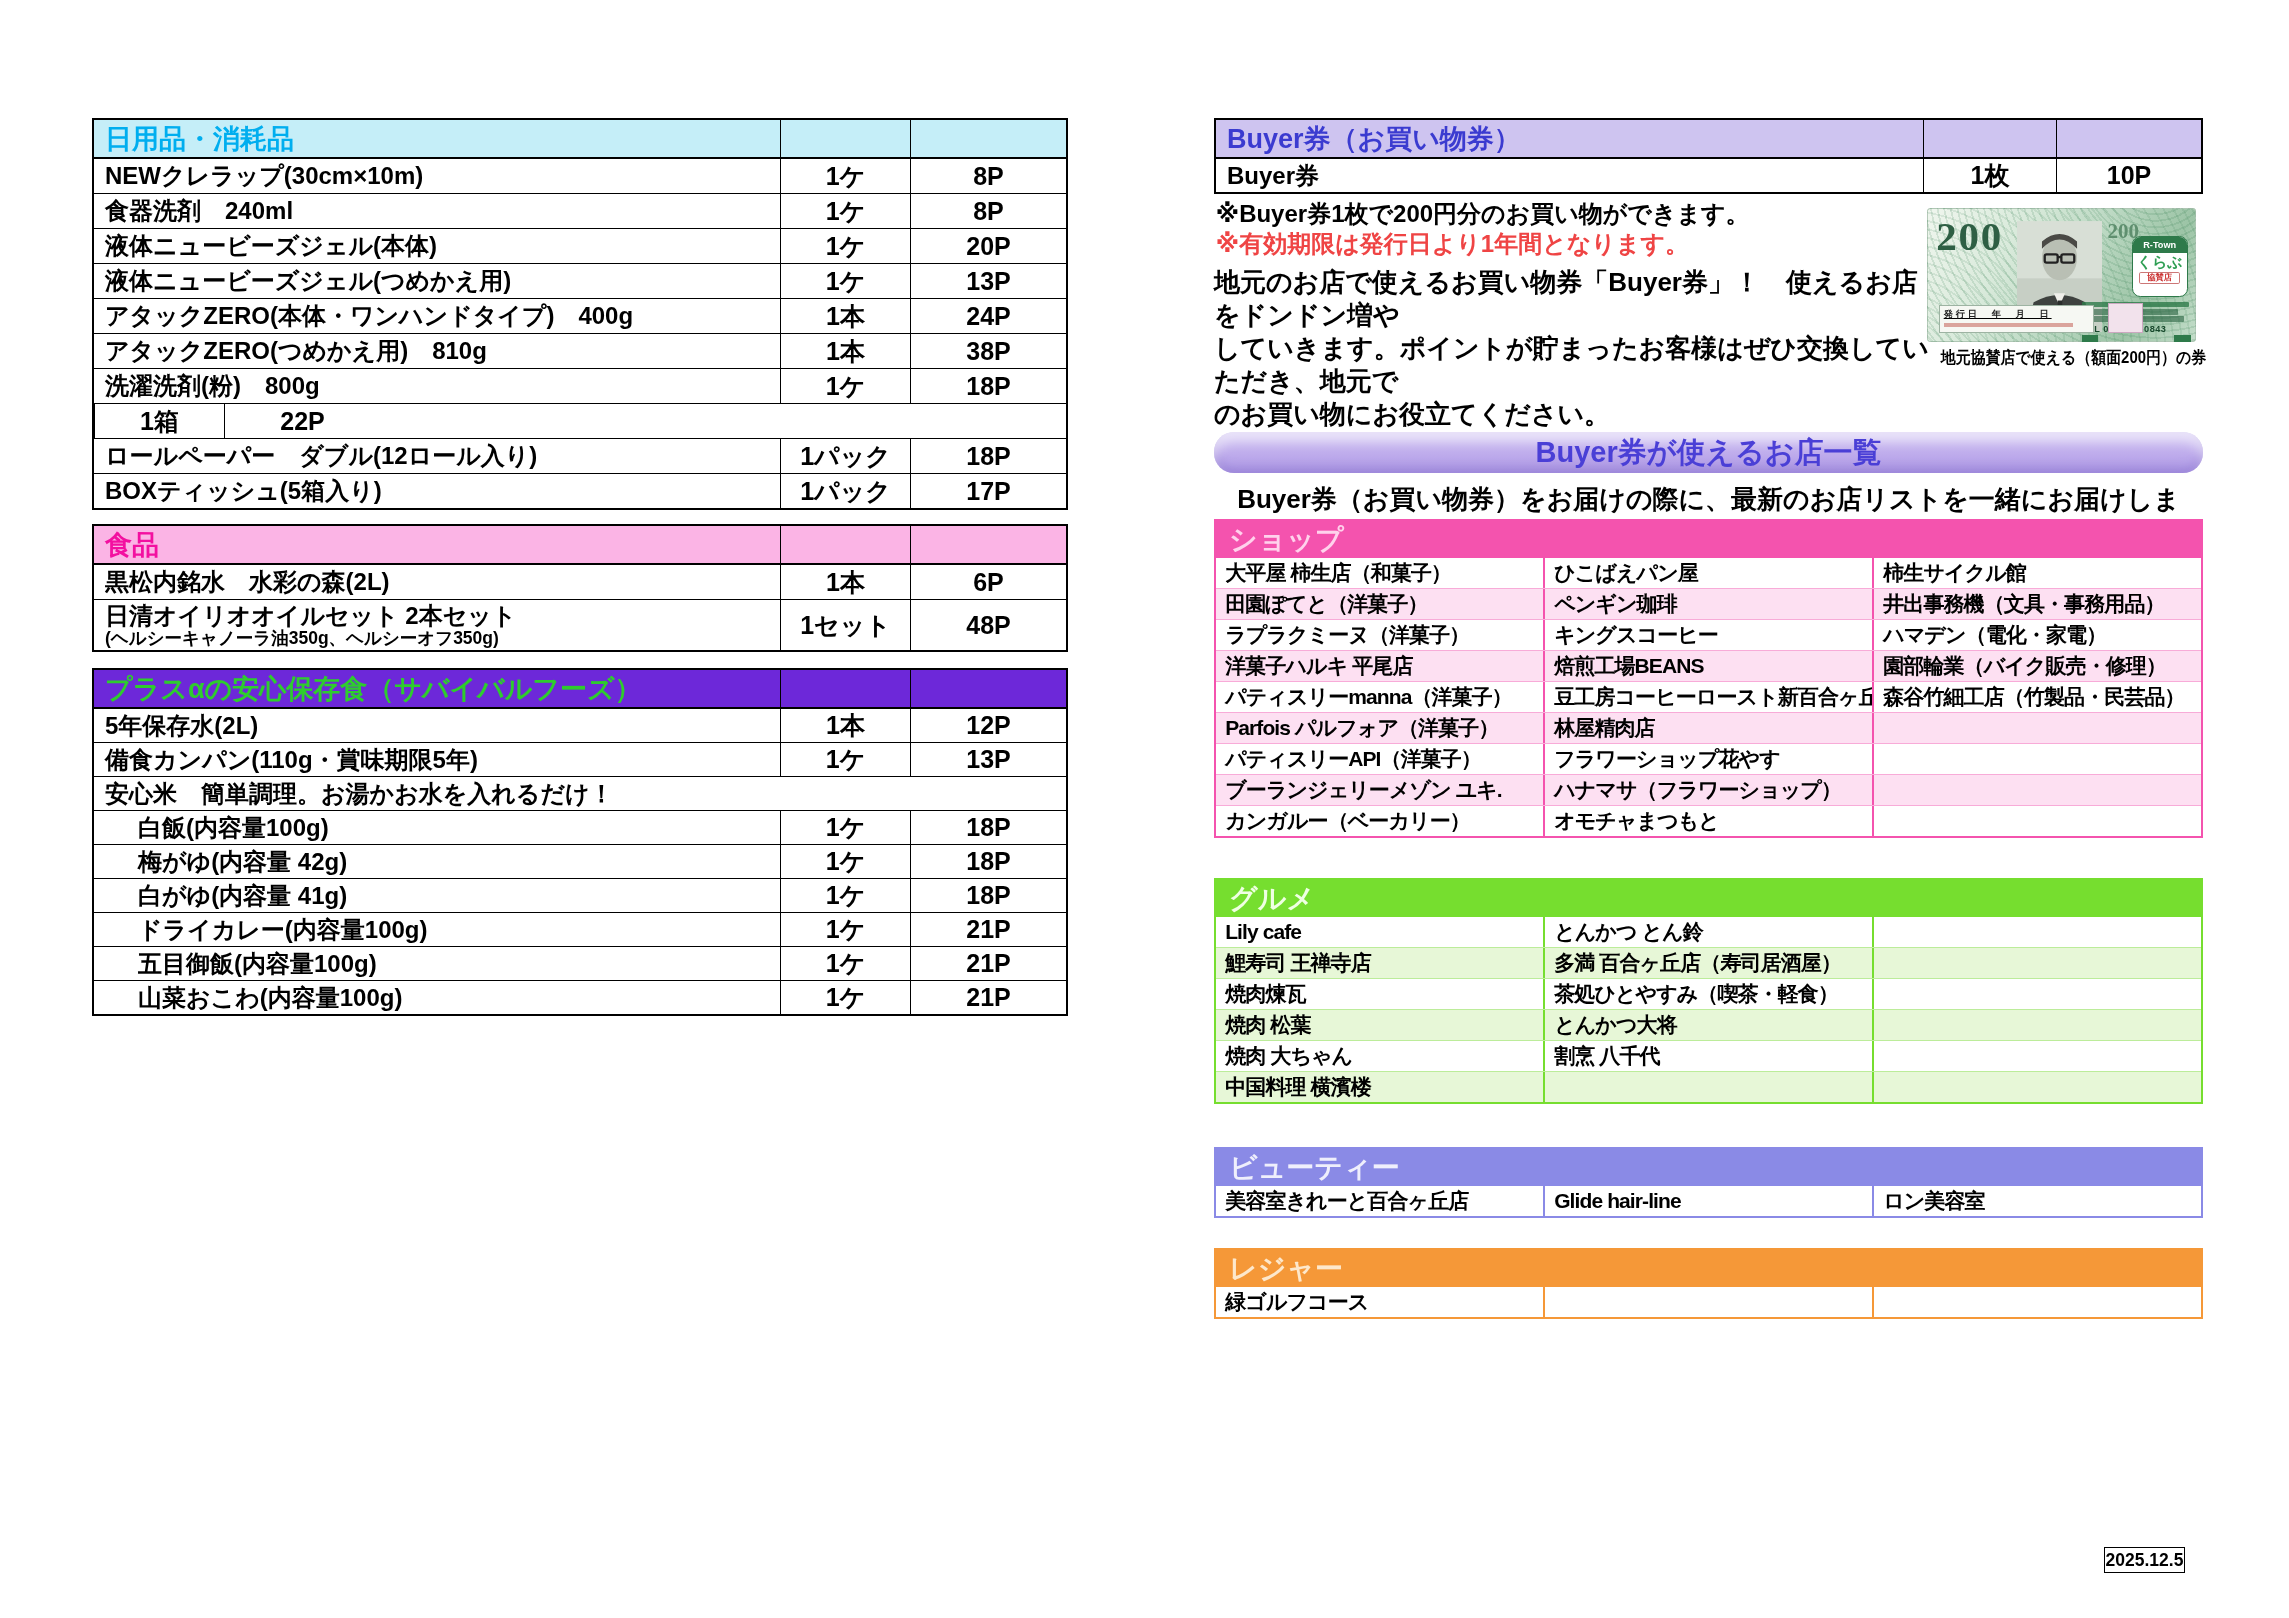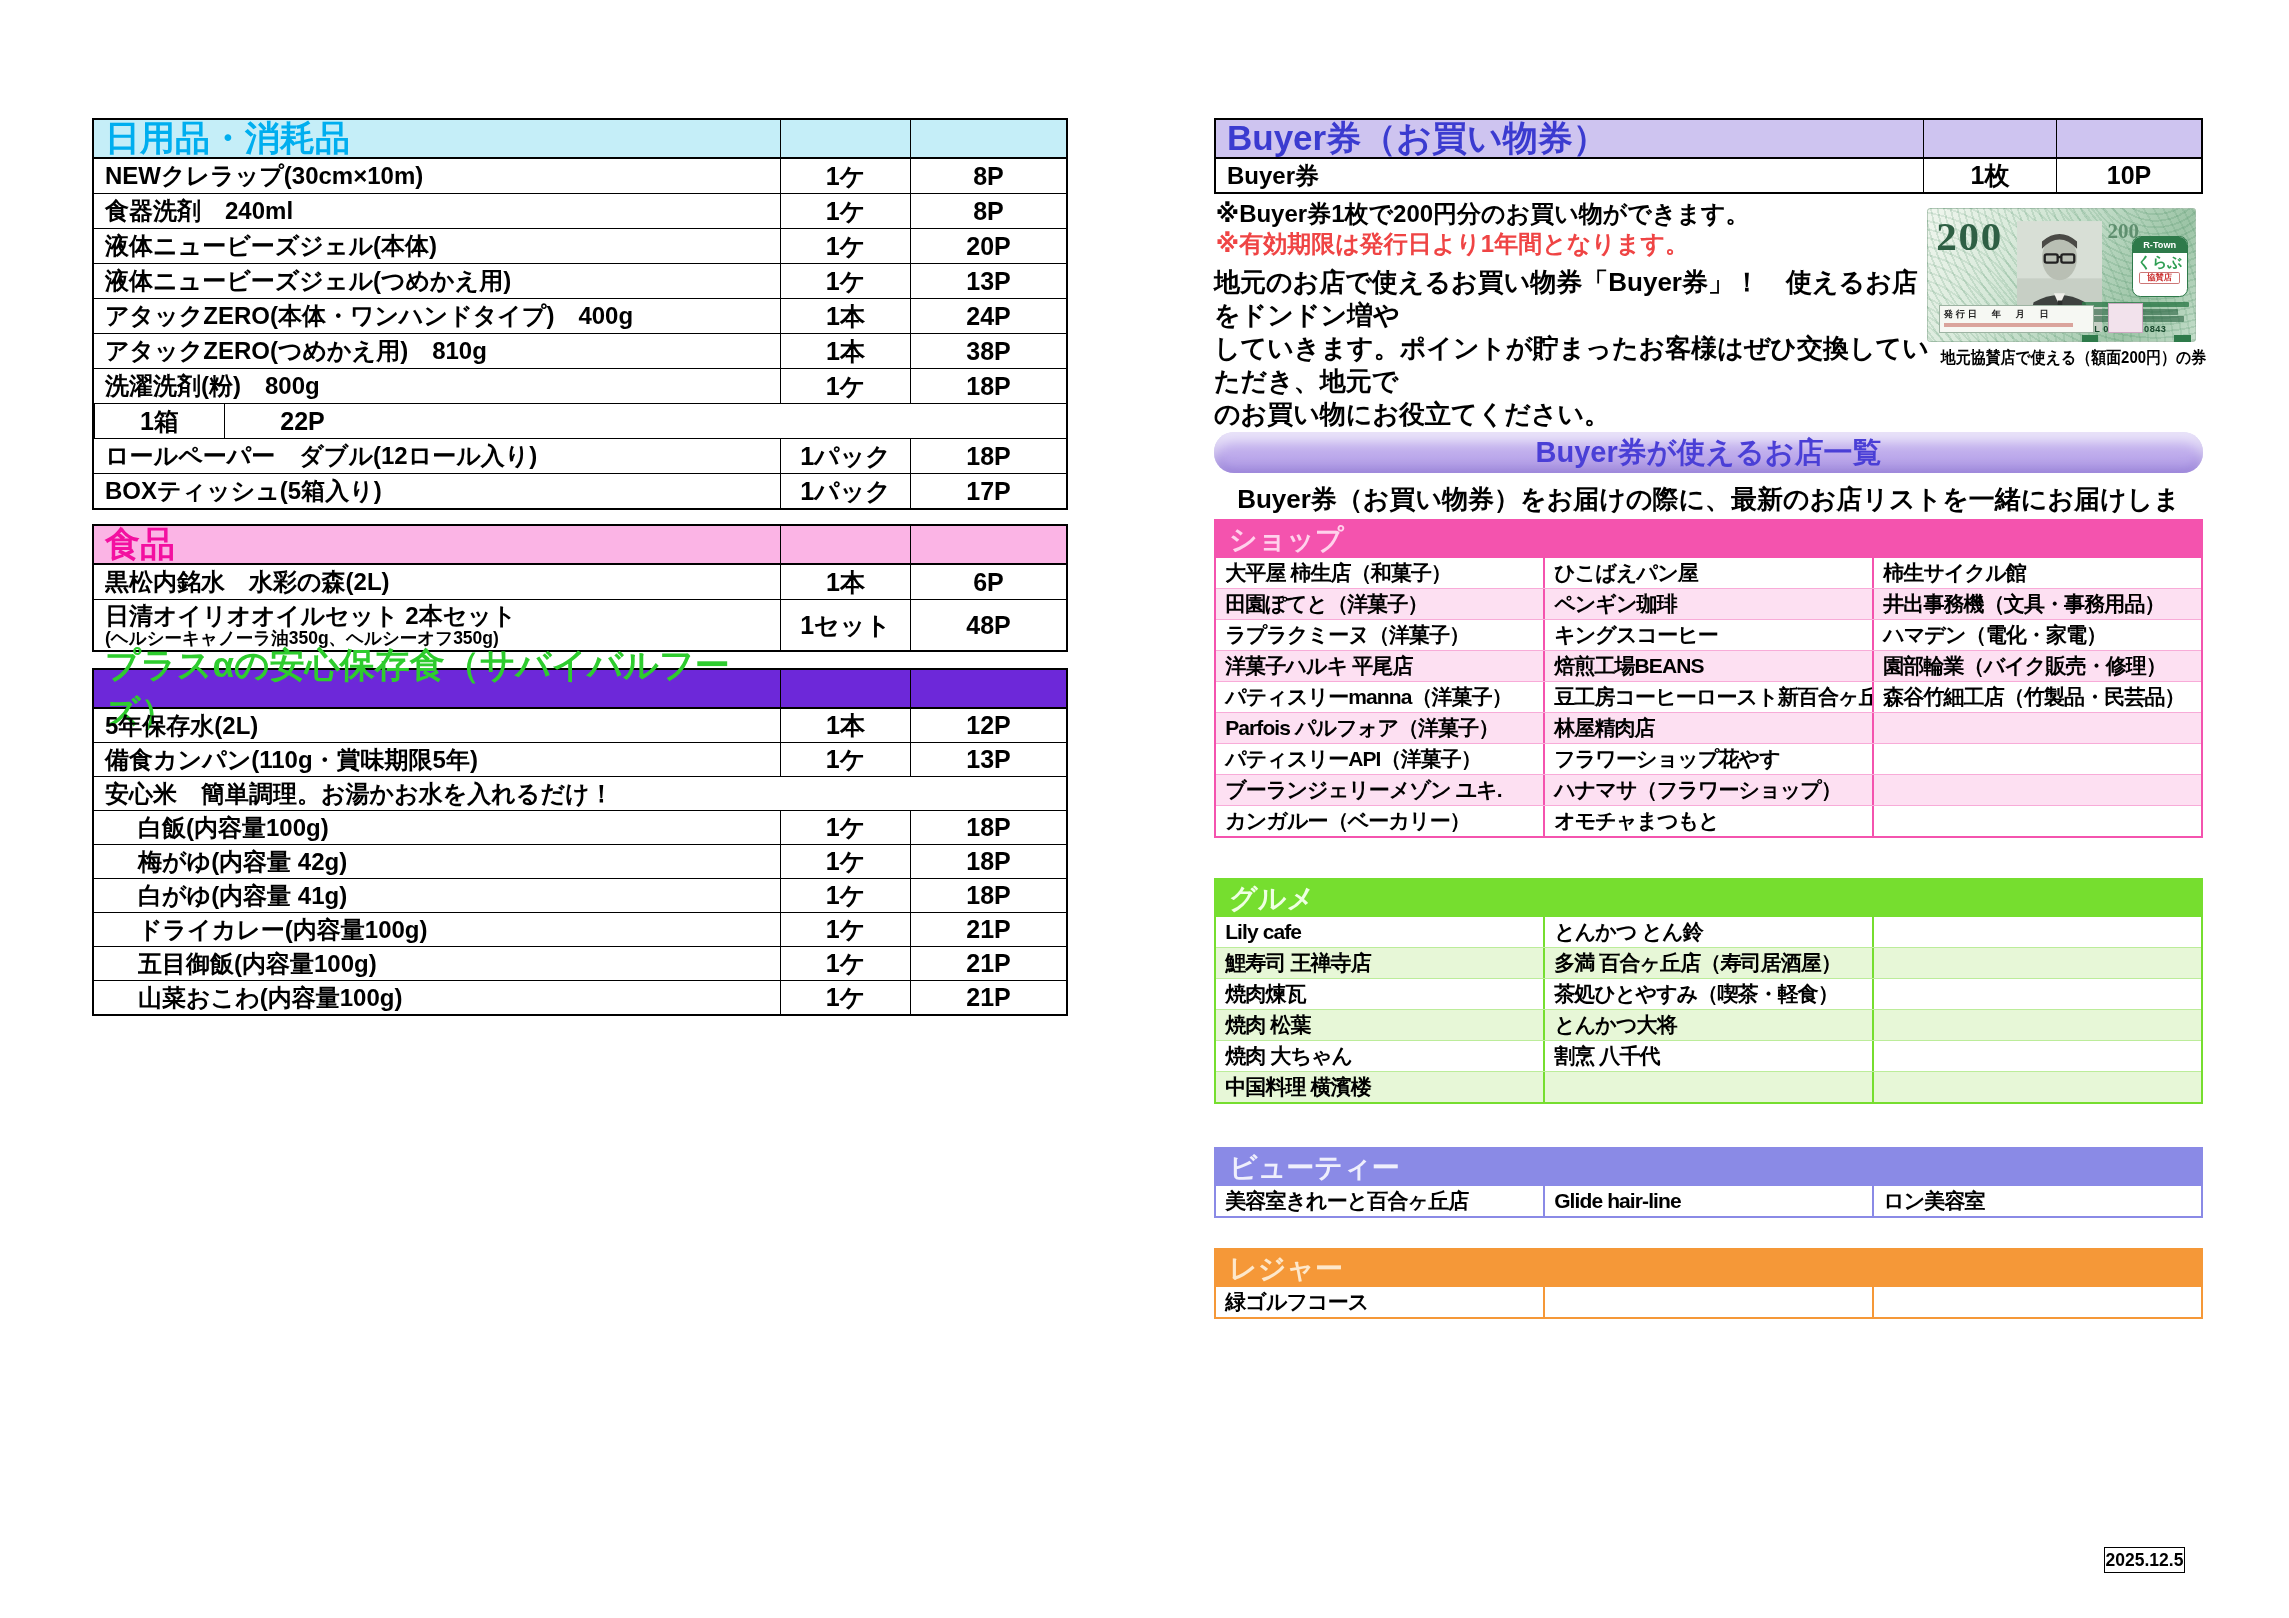--- a/index.html
+++ b/index.html
@@ -5,21 +5,21 @@
   html,body{margin:0;padding:0;background:#ffffff;}
   .page{position:relative;width:2290px;height:1619px;background:#ffffff;overflow:hidden;
         font-family:"Liberation Sans","DejaVu Sans",sans-serif;font-weight:bold;color:#000;}
 
   
   #left-col{position:absolute;left:92px;top:118px;width:976px;}
   .ltable{border:2.8px solid #000;background:#fff;}
   .ltable + .ltable{margin-top:14px;}
   .t-head{display:flex;height:37px;border-bottom:2.8px solid #000;}
   .t-head .hc{display:flex;align-items:center;}
-  .hc-name{flex:1;padding-left:11px;font-size:35px;}
+  .hc-name{flex:1;padding-left:11px;font-size:27px;}
   .hc-qty{width:129px;border-left:1.8px solid #000;}
   .hc-pts{width:155px;border-left:1.8px solid #000;}
   .t-row{display:flex;min-height:34px;}
   .t-row + .t-row{border-top:1.8px solid #000;}
   .c-name{flex:1;display:flex;flex-direction:column;justify-content:center;padding:1.8px 3.7px 1.8px 11px;font-size:24px;line-height:1.15;}
   .c-qty{width:129px;border-left:1.8px solid #000;display:flex;align-items:center;justify-content:center;font-size:25px;}
   .c-pts{width:155px;border-left:1.8px solid #000;display:flex;align-items:center;justify-content:center;font-size:25px;}
   .t-row.indent .c-name{padding-left:44px;}
   .survival .t-row{min-height:33px;}
   .note{font-size:17.5px;line-height:1.1;}
@@ -63,21 +63,21 @@
   .v-badge .bb{color:#CC3333;font-size:8.3px;text-align:center;border:0.9px solid #CC7777;border-radius:1.8px;margin:0.9px 6.5px 0 6.5px;line-height:1.2;}
   .v-micro{position:absolute;right:5.5px;top:92px;width:109px;}
   .v-micro .bar{height:5.5px;margin:1.8px 0;background:rgba(28,88,52,.55);border-radius:0.9px;}
   .v-micro .b1{width:107px;background:rgba(46,122,74,.8);}
   .v-micro .b2{width:96px;}
   .v-micro .b3{width:102px;}
   .v-tel{font-size:9.2px;color:#17482C;letter-spacing:0.5px;}
   .v-sq{display:flex;justify-content:space-between;margin-top:1.8px;}
   .v-sq i{display:block;width:16.6px;height:6.5px;background:#2E7A4A;}
   .v-strip{position:absolute;left:12px;bottom:9.2px;width:155px;height:28px;background:#F6F8F3;
-           border:0.9px solid #9DB3A2;padding:1.8px 3.7px;box-sizing:border-box;}
+           border:0.9px solid #9DB3A2;padding:1.8px 3.7px;box-sizing:border-box;text-decoration:underline;}
   .v-strip .fld{font-size:9.2px;color:#222;letter-spacing:2.8px;}
   .v-strip .sub{height:3.7px;width:129px;margin-top:2.8px;background:rgba(190,80,70,.5);}
   .v-pink{position:absolute;left:181px;bottom:9.2px;width:33px;height:28px;background:#F2E2EC;border:0.9px solid #CBA8C0;}
   #voucher-caption{margin-top:4.6px;width:277px;text-align:center;font-size:16.6px;white-space:nowrap;
                    transform:scaleX(.9);transform-origin:center;}
 
   
   #store-banner{position:absolute;left:0;right:0;top:314px;height:41px;border-radius:20px;
      background:linear-gradient(180deg,#D3C6F3 0%,#BCA9EB 60%,#B09BE6 100%);
      box-shadow:inset 0 9.2px 11px rgba(255,255,255,.55), inset 0 -5.5px 9.2px rgba(110,85,190,.30);

